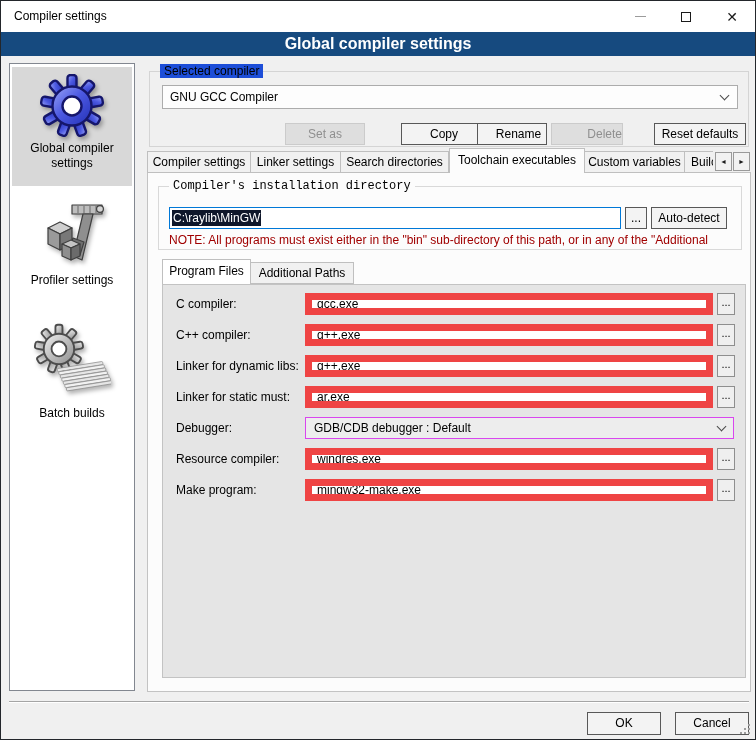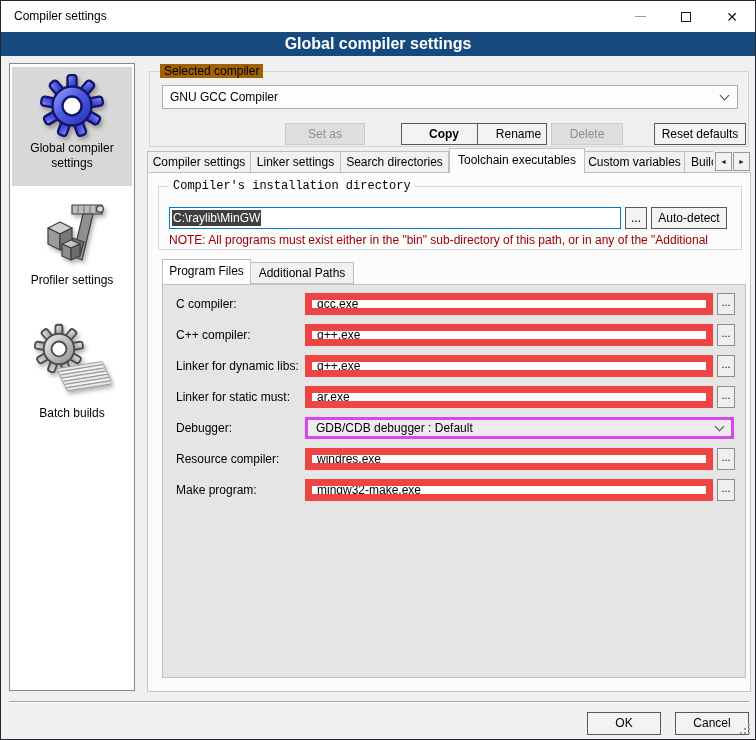--- a/index.html
+++ b/index.html
@@ -24,36 +24,36 @@
   .sidebar { position:absolute; left:8px; top:62px; width:126px; height:628px;
              background:#fff; border:1px solid #828790; }
   .side-item { position:absolute; left:2px; width:120px; text-align:center; cursor:default; }
   .si-1 { top:3px; height:119px; background:#D8D8D8; }
   .si-2 { top:127px; } .si-3 { top:252px; }
   .side-icon { display:block; margin:7px auto 3px; filter:drop-shadow(2px 3px 2px rgba(0,0,0,.30)); }
   .side-label { font-size:12px; line-height:15px; color:#000; }
 
   
   .group { position:absolute; border:1px solid #D4D4D4; }
-  .group-label { position:absolute; top:-8px; left:10px; background:#a16207; padding:0 4px; font-size:12px; color:#000; }
+  .group-label { position:absolute; top:-8px; left:10px; background:#1d4ed8; padding:0 4px; font-size:12px; color:#000; }
 
   .g-compiler { left:148px; top:70px; width:600px; height:76px; }
   .combo { position:absolute; background:#FDFDFD; border:1px solid #ACACAC; font-size:12px;
            display:flex; align-items:center; padding:0 9px 0 7px; color:#000; }
   .combo-main { left:12px; top:13px; width:576px; height:24px; }
   .chev { width:7px; height:7px; border-right:1.6px solid #4a4a4a; border-bottom:1.6px solid #4a4a4a;
           transform:rotate(45deg); margin-left:auto; margin-top:-4px; }
 
   .btn { position:absolute; height:22px; background:#F3F3F3; border:1px solid #585858;
          font-size:12px; text-align:center; line-height:20px; color:#000; cursor:default; }
   .btn.disabled { background:#DEDEDE; border-color:#CBCBCB; color:#8F8F8F; }
   .b-setdef { left:135px; top:51px; width:80px; }
-  .b-copy   { left:251px; top:51px; width:86px;font-weight:bold; }
+  .b-copy   { left:251px; top:51px; width:86px; }
   .b-rename { left:327px; top:51px; width:70px;padding-left:13px; }
-  .b-delete { left:401px; top:51px; width:72px; }
+  .b-delete { left:401px; top:51px; width:72px;text-align:right; }
   .b-reset  { left:504px; top:51px; width:92px; }
 
   
   .tabstrip { position:absolute; left:146px; top:147px; height:25px; display:flex; align-items:flex-end; z-index:3; }
   .tab { height:22px; background:#F1F1F1; border:1px solid #BFBFBF; border-left:none;
          font-size:12px; text-align:center; line-height:20px; overflow:hidden; white-space:nowrap; cursor:default; }
   .tab:first-child { border-left:1px solid #BFBFBF; }
   .tab.active { height:25px; background:#FCFCFC; border-left:1px solid #BFBFBF; border-bottom:none;
                 line-height:23px; z-index:4; }
   .tab.clipped { border-right:none; text-align:left; padding-left:6px; }
@@ -61,39 +61,39 @@
                border:1px solid #9a9a9a; font-size:7px; line-height:17px; text-align:center; color:#1a1a1a; }
   .ts-l { left:714px; } .ts-r { left:732px; }
 
   
   .tabpage { position:absolute; left:146px; top:171px; width:604px; height:520px;
              background:#FCFCFC; border:1px solid #C3C3C3; z-index:2; }
   .tabpage .group-label { background:#FCFCFC;font-family:Liberation Mono, monospace; }
   .g-install { left:10px; top:13px; width:584px; height:64px; border-color:#D9D9D9; }
   .path-input { position:absolute; left:10px; top:20px; width:452px; height:22px; background:#fff;
                 border:1px solid #0078D7; display:flex; align-items:center; padding:0 2px; font-size:12px; }
-  .sel-text { background:#404040; color:#fff; padding:1px 1px; }
+  .sel-text { background:#0f172a; color:#fff; padding:1px 1px; }
   .b-browse-main { left:466px; top:20px; width:22px; }
   .b-autodetect  { left:492px; top:20px; width:76px; }
   .note { position:absolute; left:10px; top:46px; width:566px; font-size:12px; color:#A00000;
           white-space:nowrap; overflow:hidden; }
 
   
   .subtabstrip { position:absolute; left:14px; top:86px; height:25px; display:flex; align-items:flex-end; z-index:3; }
   .subtabstrip .tab.active { background:#FFFFFF; }
   .subtabpage { position:absolute; left:14px; top:111px; width:584px; height:394px;
                 background:#e5e5e5; border:1px solid #C3C3C3; }
 
   .frow-label { position:absolute; left:13px; height:22px; line-height:22px; font-size:12px; color:#000; }
   .finput { position:absolute; left:142px; width:408px; height:22px; background:#fff;
             border:7px solid #ef4444; font-size:12px; padding:0 5px; color:#000; }
   .fbrowse { position:absolute; left:554px; width:18px; height:22px; background:#EFEFEF;
              border:1px solid #8E8E8E; font-size:11px; line-height:16px; }
   .fselect { position:absolute; left:142px; width:429px; height:22px; background:#EDEDED;
-             border:3px solid #d946ef; display:flex; align-items:center; padding:0 8px; font-size:12px; color:#000; cursor:default; }
+             border:1px solid #d946ef; display:flex; align-items:center; padding:0 8px; font-size:12px; color:#000; cursor:default; }
 
   
   .sep { position:absolute; left:8px; top:700px; width:740px; height:2px;
          border-top:1px solid #A5A5A5; border-bottom:1px solid #FFFFFF; }
   .b-ok { left:586px; top:711px; width:74px; height:23px; line-height:21px; }
   .b-cancel { left:674px; top:711px; width:74px; height:23px; line-height:21px; }
   .grip { position:absolute; right:3px; bottom:3px; width:12px; height:12px; }
   .grip::after { content:""; position:absolute; left:0; top:0; width:2px; height:2px;
     box-shadow:8px 0 #9d9d9d, 4px 4px #9d9d9d, 8px 4px #9d9d9d, 0 8px #9d9d9d, 4px 8px #9d9d9d, 8px 8px #9d9d9d; }
 </style>

